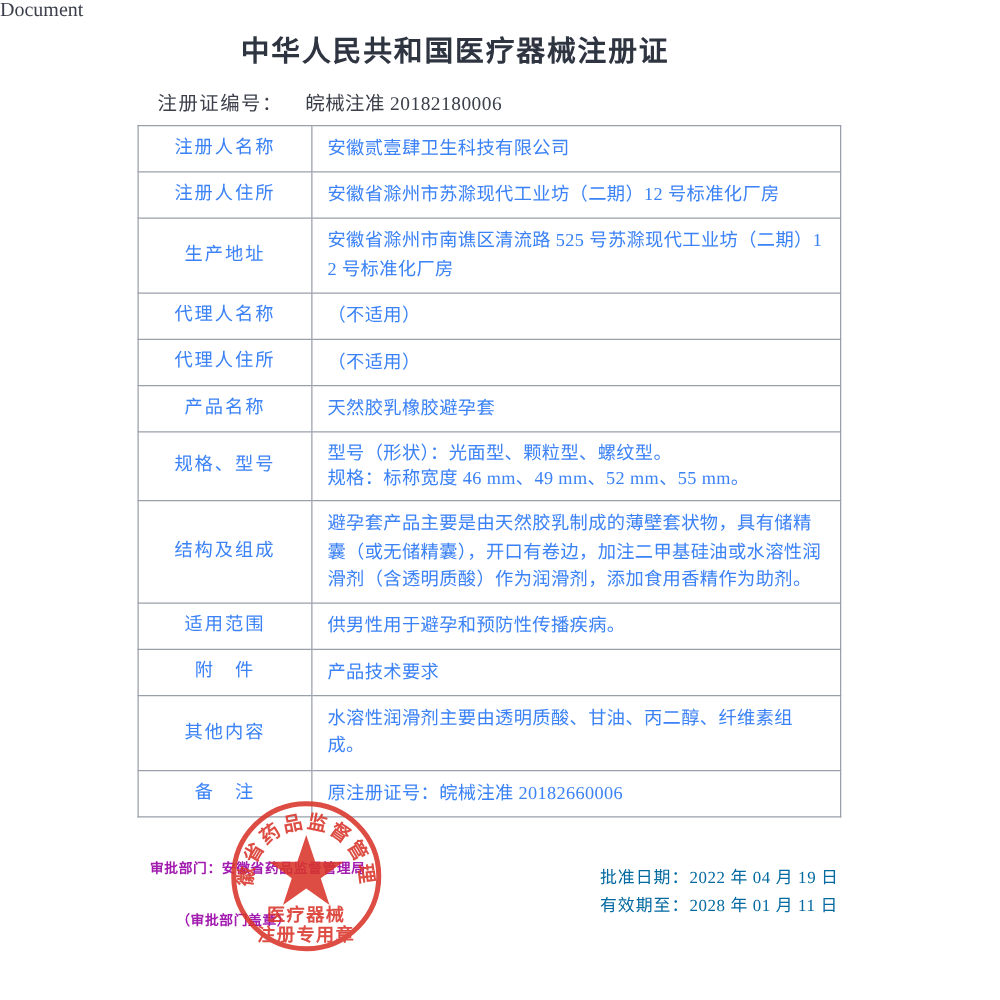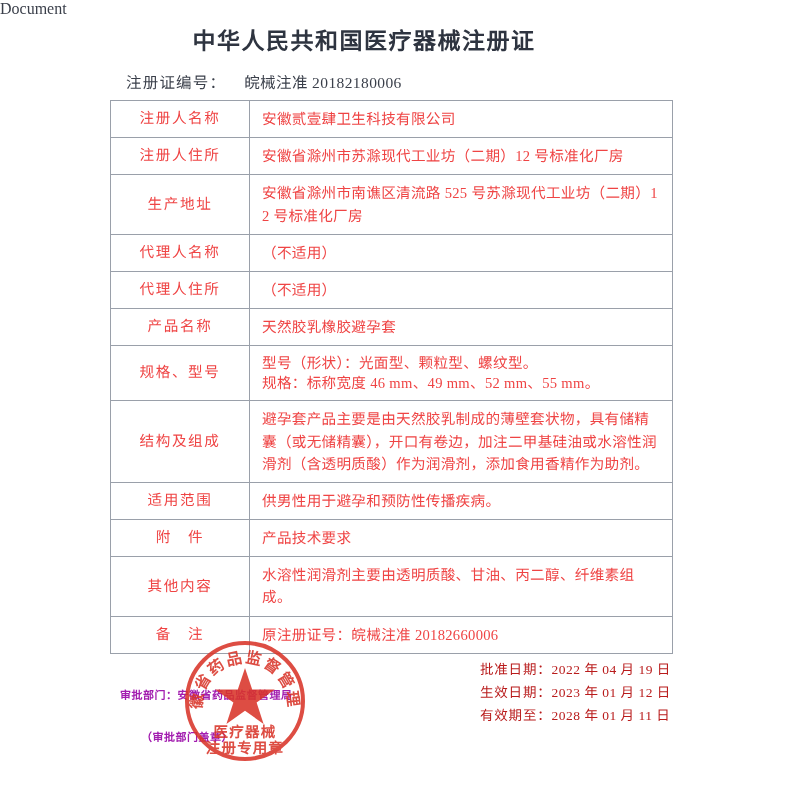--- a/index.html
+++ b/index.html
@@ -53,21 +53,21 @@
 
   
   .cert-table {
     position: absolute;
     top: 100px;
     left: 110px;
     width: 563px;
     border-collapse: collapse;
     table-layout: fixed;
     font-size: 14.6px;
-    color: #ef4444;
+    color: #3b82f6;
   }
   .cert-table td {
     border: 1px solid #9aa0aa;
     padding: 0;
     vertical-align: middle;
   }
   .cert-table td.label {
     width: 130px;
     text-align: center;
     letter-spacing: 1.6px;
@@ -99,25 +99,25 @@
     position: absolute;
     top: 42px;
     left: 0;
     white-space: nowrap;
     margin-left: 21px;
   }
 
   .footer-right {
     position: absolute;
     left: 480px;
-    top: 658px;
+    top: 690px;
     font-size: 13.5px;
     letter-spacing: 0.5px;
     line-height: 1.72;
-    color: #b91c1c;
+    color: #0369a1;
     white-space: nowrap;
   }
   .footer-right .date-row .d-label { letter-spacing: 0.8px; }
 
   
   .seal {
     position: absolute;
     left: 182px;
     top: 638px;
     width: 126px;
@@ -193,21 +193,20 @@
       </tbody>
   </table>
 
   <div class="footer-left">
     <div>审批部门：安徽省药品监督管理局</div>
     <div class="seal-note">（审批部门盖章）</div>
   </div>
 
   <div class="footer-right">
       <div class="date-row"><span class="d-label">批准日期：</span><span class="d-value">2022 年 04 月 19 日</span></div>
-      <div class="date-row"><span class="d-label">生效日期：</span><span class="d-value">2023 年 01 月 12 日</span></div>
       <div class="date-row"><span class="d-label">有效期至：</span><span class="d-value">2028 年 01 月 11 日</span></div>
     </div>
 
   <div class="seal">
     <svg viewBox="0 0 126 126" xmlns="http://www.w3.org/2000/svg">
       <defs>
         <path id="arcPath" d="M 20 68 A 43 43 0 0 1 106 68" fill="none"></path>
       </defs>
       <circle class="seal-ring" cx="63" cy="63" r="58" fill="none" stroke="#d9352a" stroke-width="4"></circle>
       <text class="seal-arc" font-family="'Liberation Serif', serif" font-size="15.5" font-weight="bold" fill="#d9352a" letter-spacing="2.2">

